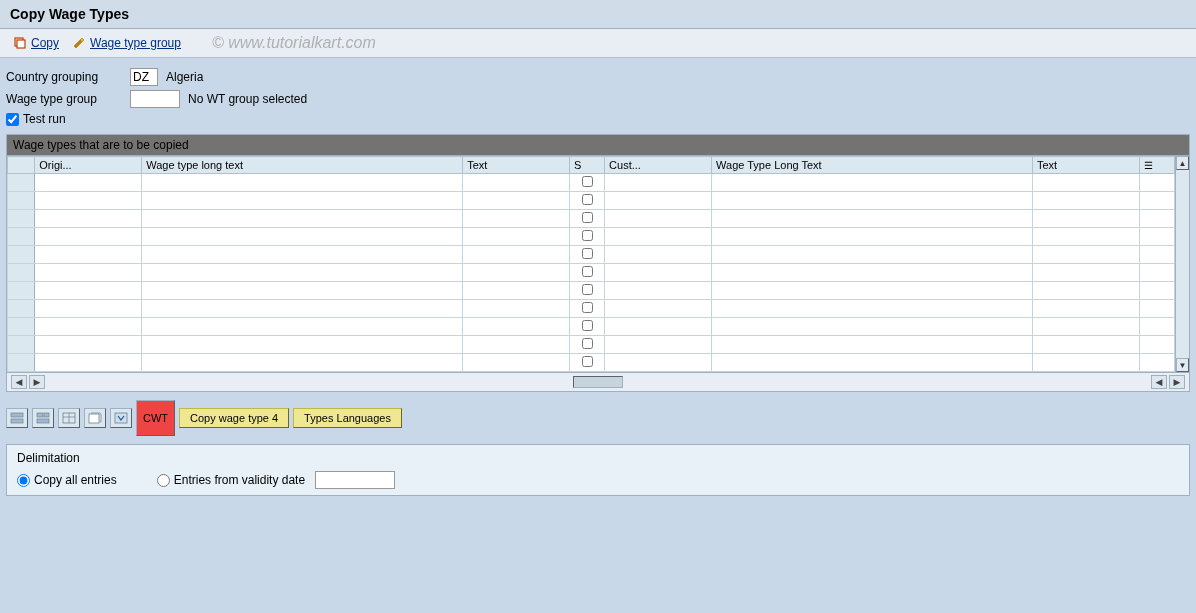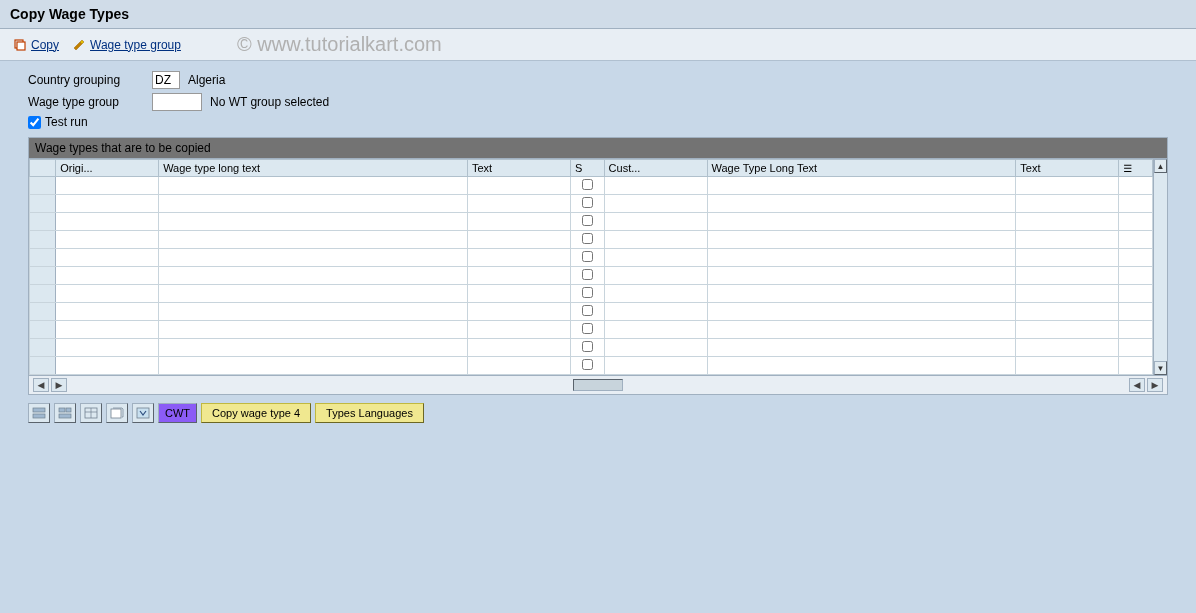--- a/index.html
+++ b/index.html
@@ -43,27 +43,28 @@
     .toolbar-icon {
       width: 16px;
       height: 16px;
       display: inline-flex;
       align-items: center;
       justify-content: center;
       font-size: 11px;
     }
     .toolbar-watermark {
       color: #b0b0b0;
-      font-size: 20px;
-      margin-left: 48px;
+      font-size: 16px;
+      margin-left: 23px;
+      font-style: italic;
     }
 
     
     .main-content {
-      padding: 10px 28px;
+      padding: 10px 6px;
     }
 
     
     .form-row {
       display: flex;
       align-items: center;
       margin-bottom: 4px;
       gap: 4px;
     }
     .form-label {
@@ -222,25 +223,25 @@
       border: 1px outset #a0b0c0;
       cursor: pointer;
       display: flex;
       align-items: center;
       justify-content: center;
       font-size: 10px;
       color: #333;
     }
     .cwt-btn {
       padding: 2px 6px;
-      background: #8b5cf6;
+      background: #ef4444;
       border: 1px outset #a0b0c0;
       cursor: pointer;
       font-size: 11px;
-      height: 20px;
+      height: 36px;
       display: flex;
       align-items: center;
     }
     .action-btn {
       padding: 2px 10px;
       background: #f0e890;
       border: 1px outset #c0b840;
       cursor: pointer;
       font-size: 11px;
       height: 20px;
@@ -541,14 +542,28 @@
       <span>CWT</span>
     </div>
     <div class="action-btn">
       <span>Copy wage type 4</span>
     </div>
     <div class="action-btn">
       <span>Types Languages</span>
     </div>
   </div>
 
+  <div class="delimitation-section">
+    <div class="delimitation-title">Delimitation</div>
+    <div class="radio-row">
+      <div class="radio-item">
+        <input type="radio" name="delimitation" checked="" style="">
+        <span>Copy all entries</span>
+      </div>
+      <div class="radio-item">
+        <input type="radio" name="delimitation" style="">
+        <span>Entries from validity date</span>
+        <input type="text" class="validity-input" value="" style="">
+      </div>
+    </div>
+  </div>
 
 </div>
 
 </body></html>

